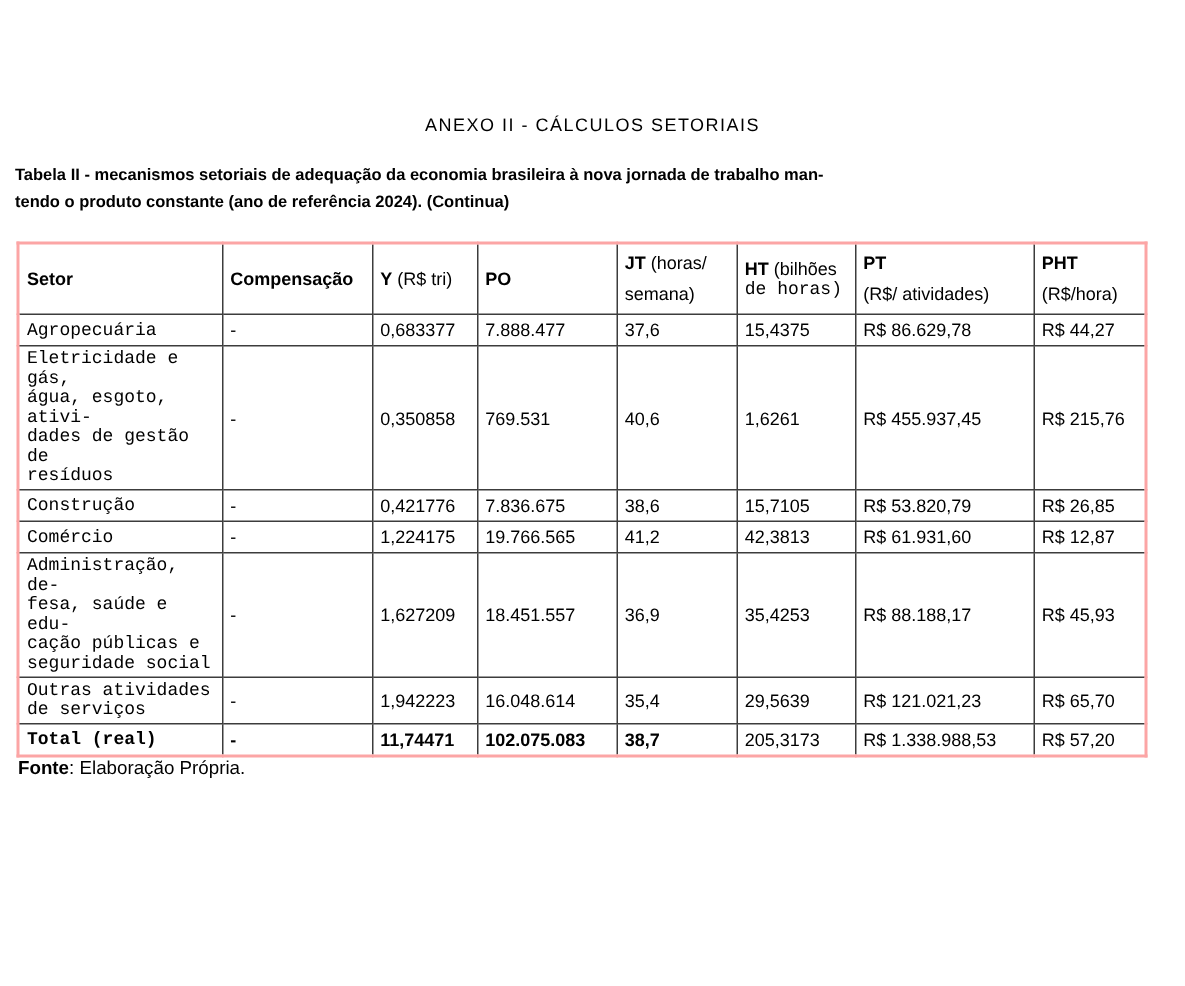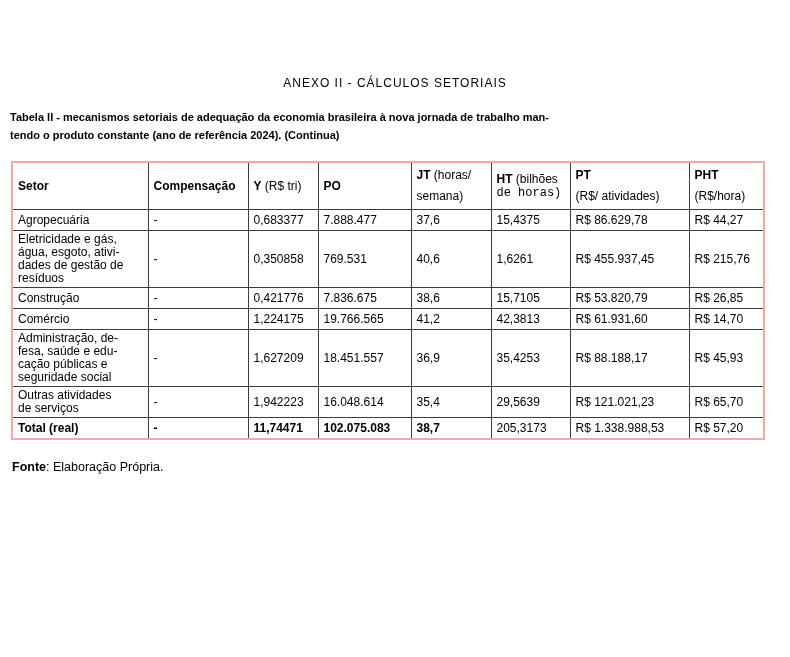--- a/index.html
+++ b/index.html
@@ -24,23 +24,23 @@
     font-size:12px;font-weight:normal;text-align:left;
     vertical-align:middle;padding:4px 4px 4px 5px;height:38px;
     line-height:13px;
   }
   th .l2{margin-top:8px;}
   th .l2.tight{margin-top:1px;font-family:Liberation Mono, monospace;}
   td{
     font-size:12px;padding:3px 4px 3px 5px;vertical-align:middle;
     line-height:14px;white-space:nowrap;overflow:hidden;
   }
-  td.sector{white-space:pre-line;line-height:13px;padding-top:2px;padding-bottom:2px;}
+  td.sector{white-space:pre-line;line-height:13px;padding-top:2px;padding-bottom:2px;font-family:Liberation Mono, monospace;}
   .b{font-weight:bold;}
-  .fonte{margin:20px 0 0 12px;font-size:12.5px;}
+  .fonte{margin:0 0 0 12px;font-size:12.5px;}
 </style>
 </head>
 <body>
 
 <div class="page">
   <h1 class="title">ANEXO II - CÁLCULOS SETORIAIS</h1>
   <p class="caption">Tabela II - mecanismos setoriais de adequação da economia brasileira à nova jornada de trabalho man-
 tendo o produto constante (ano de referência 2024). (Continua)</p>
 
   <table>
@@ -121,21 +121,21 @@
           <td>R$ 26,85</td>
         </tr>
         <tr>
           <td class="sector">Comércio</td>
           <td>-</td>
           <td>1,224175</td>
           <td>19.766.565</td>
           <td>41,2</td>
           <td>42,3813</td>
           <td>R$ 61.931,60</td>
-          <td>R$ 14,70</td>
+          <td>R$ 12,87</td>
         </tr>
         <tr>
           <td class="sector">Administração, de-
 fesa, saúde e edu-
 cação públicas e
 seguridade social</td>
           <td>-</td>
           <td>1,627209</td>
           <td>18.451.557</td>
           <td>36,9</td>

